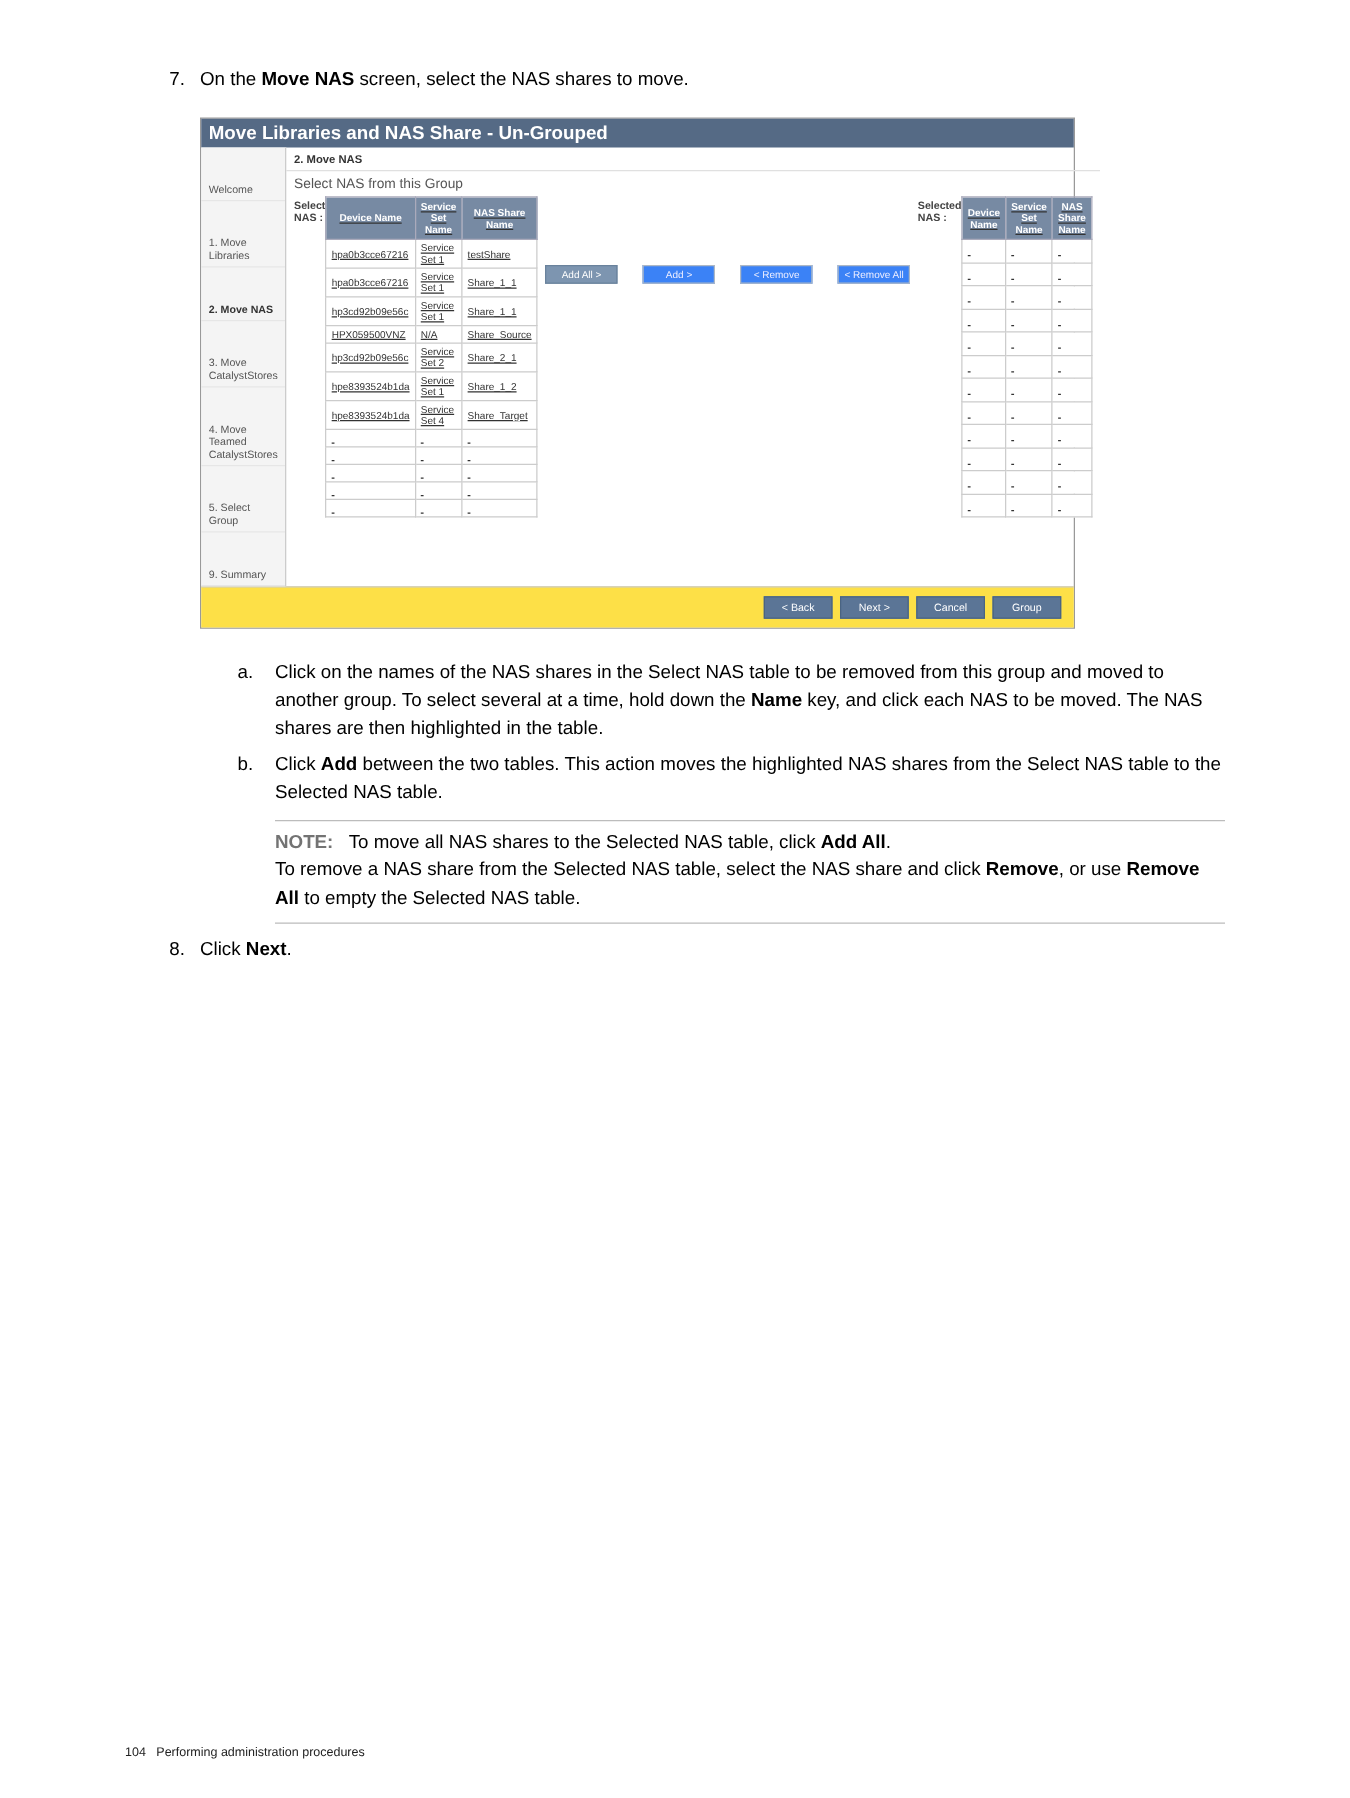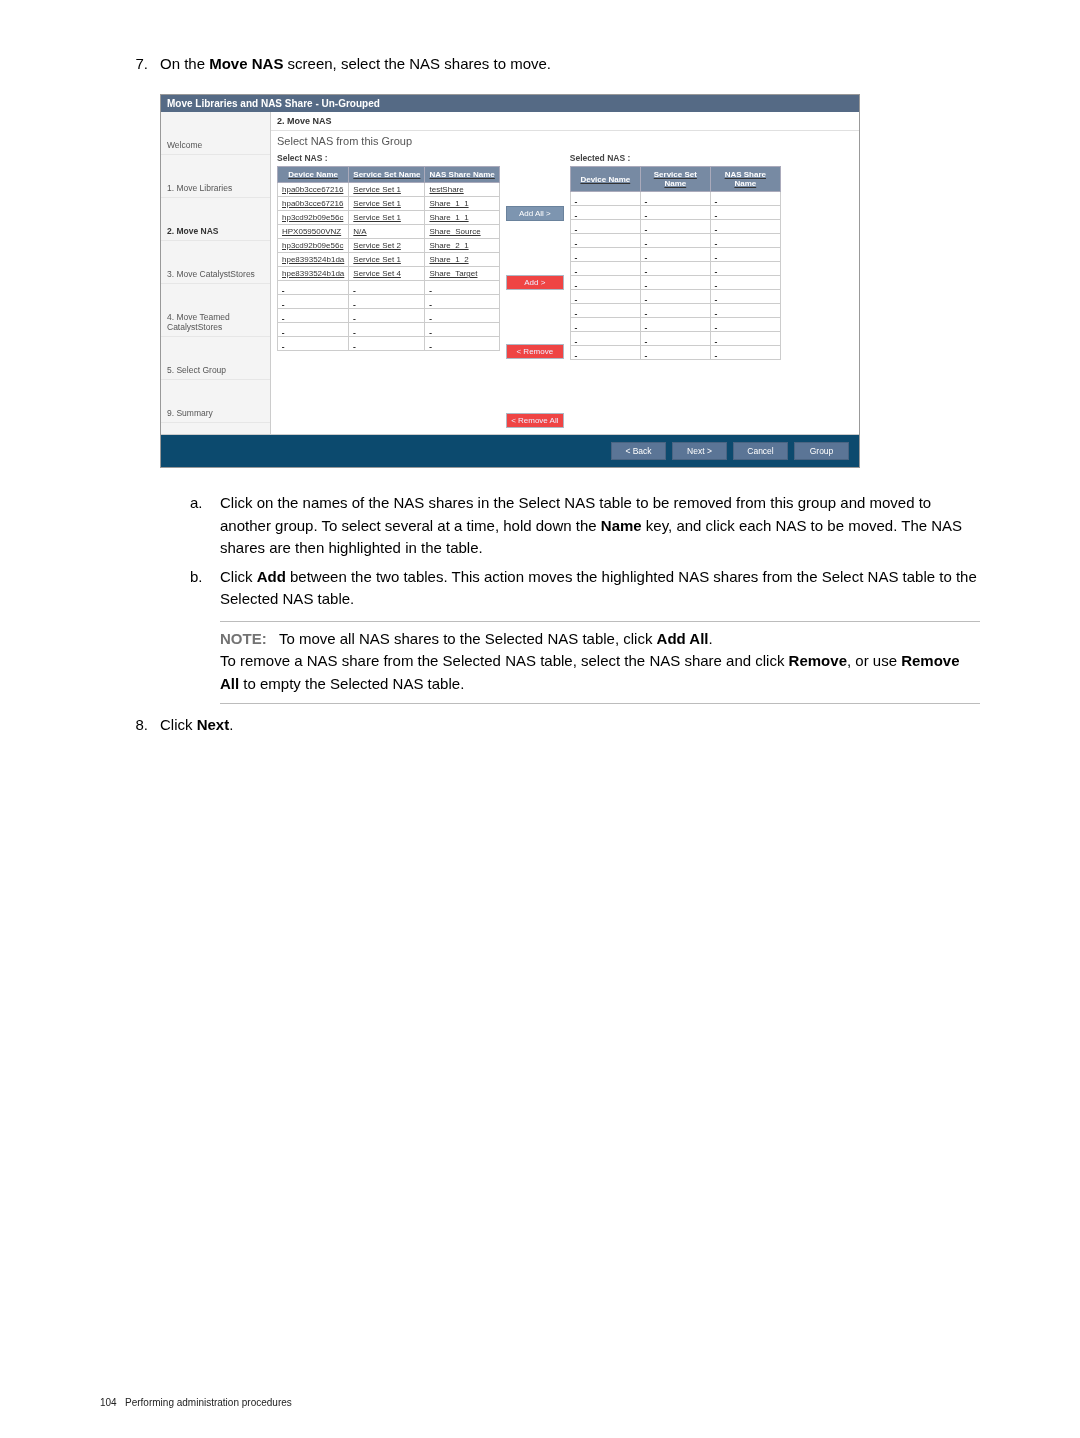--- a/index.html
+++ b/index.html
@@ -20,21 +20,21 @@
     margin-left: 60px;
     font-size: 9px;
     color: #333;
     background: #fff;
   }
   .wizard-title {
     background: #556a85;
     color: #fff;
     font-weight: bold;
     padding: 3px 6px;
-    font-size: 10px;
+    font-size: 15px;
   }
   .wizard-body { display: flex; }
   .wizard-sidebar {
     width: 110px;
     background: #f4f4f4;
     border-right: 1px solid #ccc;
   }
   .wizard-sidebar .item {
     padding: 4px 6px;
     border-bottom: 1px solid #e6e6e6;
@@ -53,21 +53,21 @@
   .sub-text {
     padding: 4px 6px;
     font-size: 11px;
     color: #555;
   }
   .tables-row {
     display: flex;
     gap: 6px;
     padding: 0 6px 6px 6px;
   }
-  .tbl-col { display:flex; flex-direction:column; }
+  .tbl-col { display:flex; flex-direction:row; }
   .tbl-label { font-weight:bold; font-size:8.5px; padding:2px 0 3px 0; color:#444;}
   table.gridtbl {
     border-collapse: collapse;
     font-size: 8px;
     text-decoration: underline;
   }
   table.gridtbl th {
     background: #778aa3;
     color: #fff;
     font-weight: bold;
@@ -77,46 +77,46 @@
     text-align: center;
   }
   table.gridtbl td {
     border: 1px solid #ccc;
     padding: 2px 4px;
     height: 14px;
     background: #fff;
   }
   .btn-col {
     display:flex;
-    flex-direction:column;
+    flex-direction:row;
     justify-content:flex-end;
     gap:20px;
     padding-top: 55px;
     font-size:8px;
   }
   .move-btn {
     background: #7d95b0;
     color: #fff;
     border: 1px solid #6a829c;
     width: 58px;
     height: 15px;
     font-size: 8px;
     display:flex;
     align-items:center;
     justify-content:center;
     cursor:pointer;
   }
-  .move-btn.disabled { background:#ef4444; border-color:#aeb8c4; color:#eef;margin-top:34px;}
+  .move-btn.disabled { background:#3b82f6; border-color:#aeb8c4; color:#eef;}
   .wizard-footer {
     display:flex;
     justify-content:flex-end;
     gap:6px;
     padding:7px 10px;
     border-top:1px solid #ccc;
-    background:#0c4a6e;
+    background:#fde047;
   }
   .footer-btn {
     background:#5b7596;
     color:#fff;
     border:1px solid #4a6482;
     font-size:8.5px;
     padding:3px 10px;
     cursor:pointer;
     width:55px;
     text-align:center;

